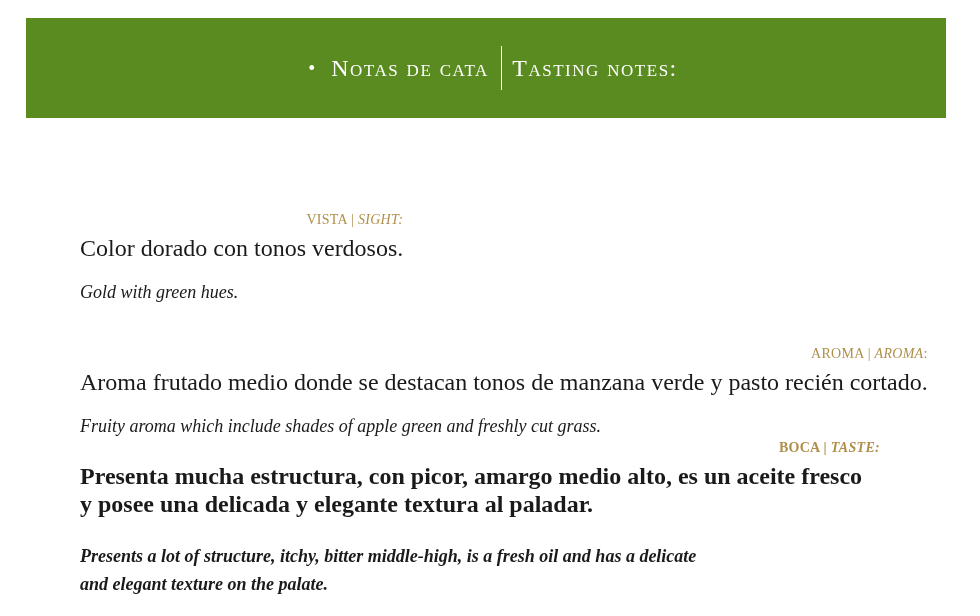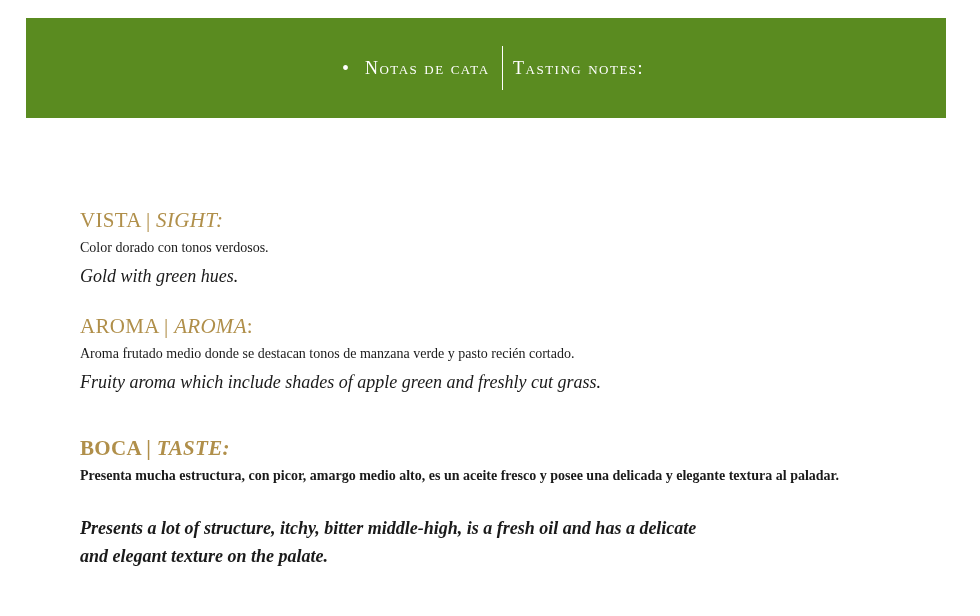--- a/index.html
+++ b/index.html
@@ -6,29 +6,29 @@
     body {
       width: 980px; height: 616px; background: #ffffff; position: relative; overflow: hidden;
       font-family: "Liberation Serif", "DejaVu Serif", serif; color: #1a1a1a;
     }
     .banner {
       position: absolute; left: 26px; top: 18px; width: 920px; height: 100px;
       background: #5a8b20; display: flex; align-items: center; justify-content: center;
     }
     .banner-inner { display: flex; align-items: center; color: #ffffff; margin-left: 14px; }
     .bullet { font-size: 20px; margin-right: 16px; }
-    .caps { font-size: 18px; font-variant: small-caps; letter-spacing: 1.5px; }
+    .caps { font-size: 24px; font-variant: small-caps; letter-spacing: 1.5px; }
     .divider { width: 1.5px; height: 44px; background: #ffffff; margin: 0 10px 0 12px; }
     .section { position: absolute; left: 80px; }
-    .label { color: #b08f4a; font-size: 21px; line-height: 28px; letter-spacing: 0.3px; }
+    .label { color: #b08f4a; font-size: 14px; line-height: 28px; letter-spacing: 0.3px; text-align: right; }
     .label .en { font-style: italic; }
-    .es { font-size: 14px; line-height: 28px; color: #1a1a1a; }
-    .en-text { font-size: 18px; line-height: 28px; font-style: italic; color: #1a1a1a; }
+    .es { font-size: 24px; line-height: 28px; color: #1a1a1a; }
+    .en-text { font-size: 18px; line-height: 28px; font-style: italic; color: #1a1a1a; margin-top: 16px; }
     #s1 { top: 206px; }
-    #s2 { top: 312px; }
+    #s2 { top: 340px; }
     #s3 { top: 434px; font-weight: bold; }
     #s3 .es { width: 800px; }
     #s3 .en-text { margin-top: 24px; width: 640px; }
   </style>
 </head>
 <body>
 
 <div class="banner">
   <div class="banner-inner">
     <span class="bullet">•</span>

